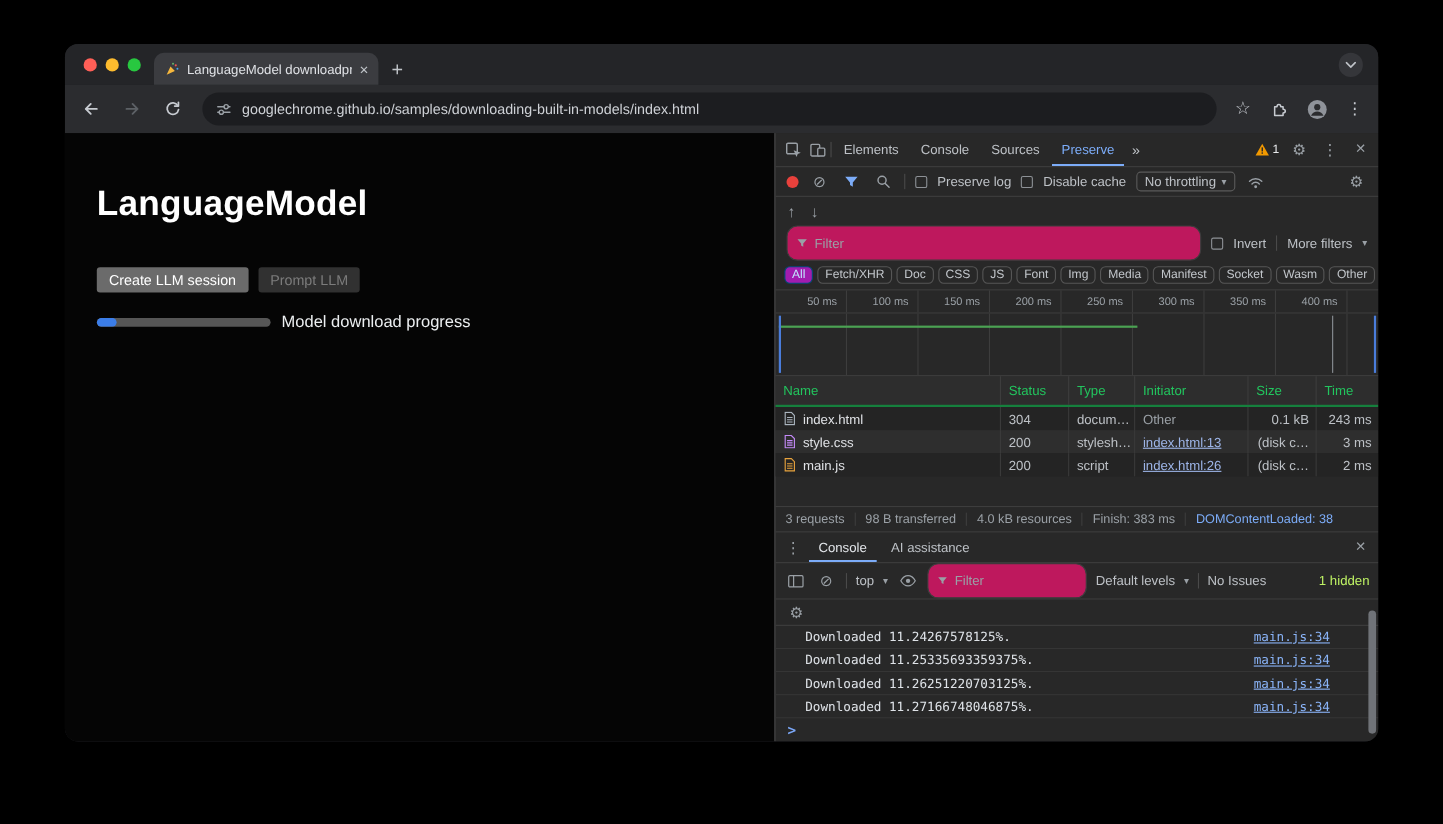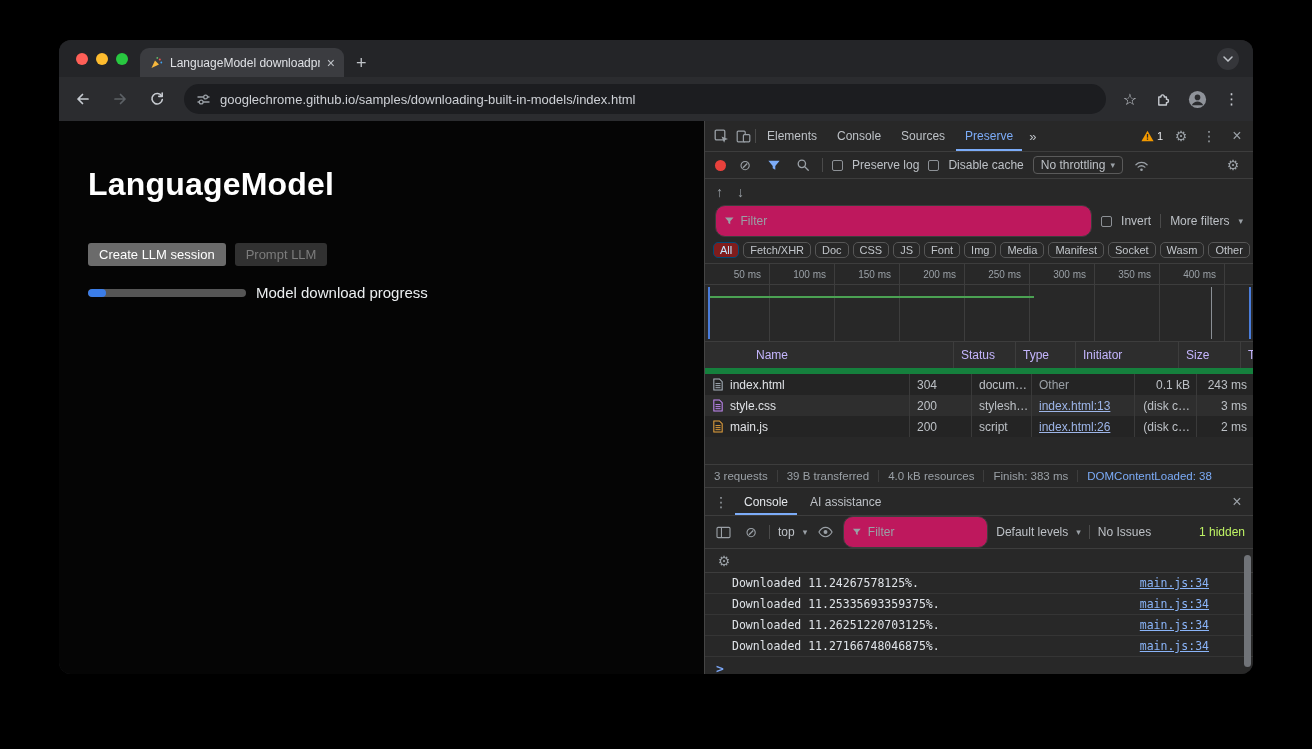--- a/index.html
+++ b/index.html
@@ -76,36 +76,36 @@
           border-radius:10px; height:32px; padding:0 8px; }
   .pill.net { flex:1; }
   .pill input { background:transparent; border:none; outline:none; color:#cfd3d8; font-size:12px; width:100%;
                 font-family:"Liberation Sans", sans-serif; }
   .pill input::placeholder { color:#9aa0a6; }
   .caret { font-size:9px; color:#9aa0a6; }
 
   .chips-row { flex:0 0 27px; display:flex; align-items:center; gap:4px; padding:0 8px;
                border-bottom:1px solid #3d3d3d; font-size:11px; white-space:nowrap; }
   .chip { border:1px solid #565656; border-radius:5px; padding:1px 6px; color:#c2c6cb; }
-  .chip.sel { background:#7f1d1d; border-color:#004a77; color:#c2e7ff; }
+  .chip.sel { background:#a21caf; border-color:#004a77; color:#c2e7ff; }
 
   .ruler { flex:0 0 21px; display:grid; grid-template-columns:repeat(8,65px) 1fr; border-bottom:1px solid #3d3d3d; }
   .ruler span { display:flex; align-items:center; justify-content:flex-end; padding-right:8px;
                 font-size:10px; color:#9aa0a6; border-right:1px solid #3d3d3d; }
   .overview { flex:0 0 57px; position:relative; border-bottom:1px solid #3d3d3d; }
   .ov-grid { position:absolute; inset:0; display:grid; grid-template-columns:repeat(8,65px) 1fr; }
   .ov-grid i { border-right:1px solid #3d3d3d; }
   .green-line { position:absolute; left:3px; top:11px; width:326px; height:2px; background:#4ba253; }
   .mk { position:absolute; top:2px; bottom:2px; }
   .mk.start { left:3px; width:2px; background:#4a7ddb; }
   .mk.dcl { left:506px; width:1px; background:#8a8f95; }
   .mk.load { left:544px; width:2px; background:#4a7ddb; }
 
   .tbl-head { flex:0 0 26px; display:grid; grid-template-columns:205px 62px 60px 103px 62px 1fr;
-              align-items:center; background:#2d2d2d; border-bottom:6px solid #15803d; color:#c4b5fd;padding-left:44px; }
+              align-items:center; background:#2d2d2d; border-bottom:2px solid #15803d; color:#22c55e; }
   .tbl-head span { padding-left:7px; border-right:1px solid #3d3d3d; height:26px; display:flex; align-items:center; }
   .tbl-head span:last-child { border-right:none; }
   .net-row { flex:0 0 21px; display:grid; grid-template-columns:205px 62px 60px 103px 62px 1fr; align-items:center; }
   .net-row.odd { background:#242424; } .net-row.even { background:#2e2e2e; }
   .net-row > div { height:21px; display:flex; align-items:center; padding-left:7px; border-right:1px solid #3a3a3a; overflow:hidden; white-space:nowrap; }
   .net-row > div:last-child { border-right:none; }
   .cell-name { gap:6px; color:#dfe1e5; }
   .cell-mid { color:#bdc1c6; }
   .cell-dim { color:#9aa0a6; }
   .cell-num { justify-content:flex-end; padding-right:6px !important; color:#bdc1c6; }
@@ -415,21 +415,21 @@
             <span class="ln">index.html:26</span>
           </div>
         <div class="cell-num cell-dim">(disk c…</div>
         <div class="cell-num">2 ms</div>
       </div>
 
       <div class="tbl-filler"></div>
 
       <div class="summary">
         <span>3 requests</span>
-        <span>39 B transferred</span>
+        <span>98 B transferred</span>
         <span>4.0 kB resources</span>
         <span>Finish: 383 ms</span>
         <span class="dcl">DOMContentLoaded: 38</span>
       </div>
 
       <div class="console-head">
         <span class="gib">⋮</span>
         <span class="cd-tab active">Console</span>
         <span class="cd-tab">AI assistance</span>
         <span class="gib" style="margin-left:auto;font-size:16px;">×</span>

